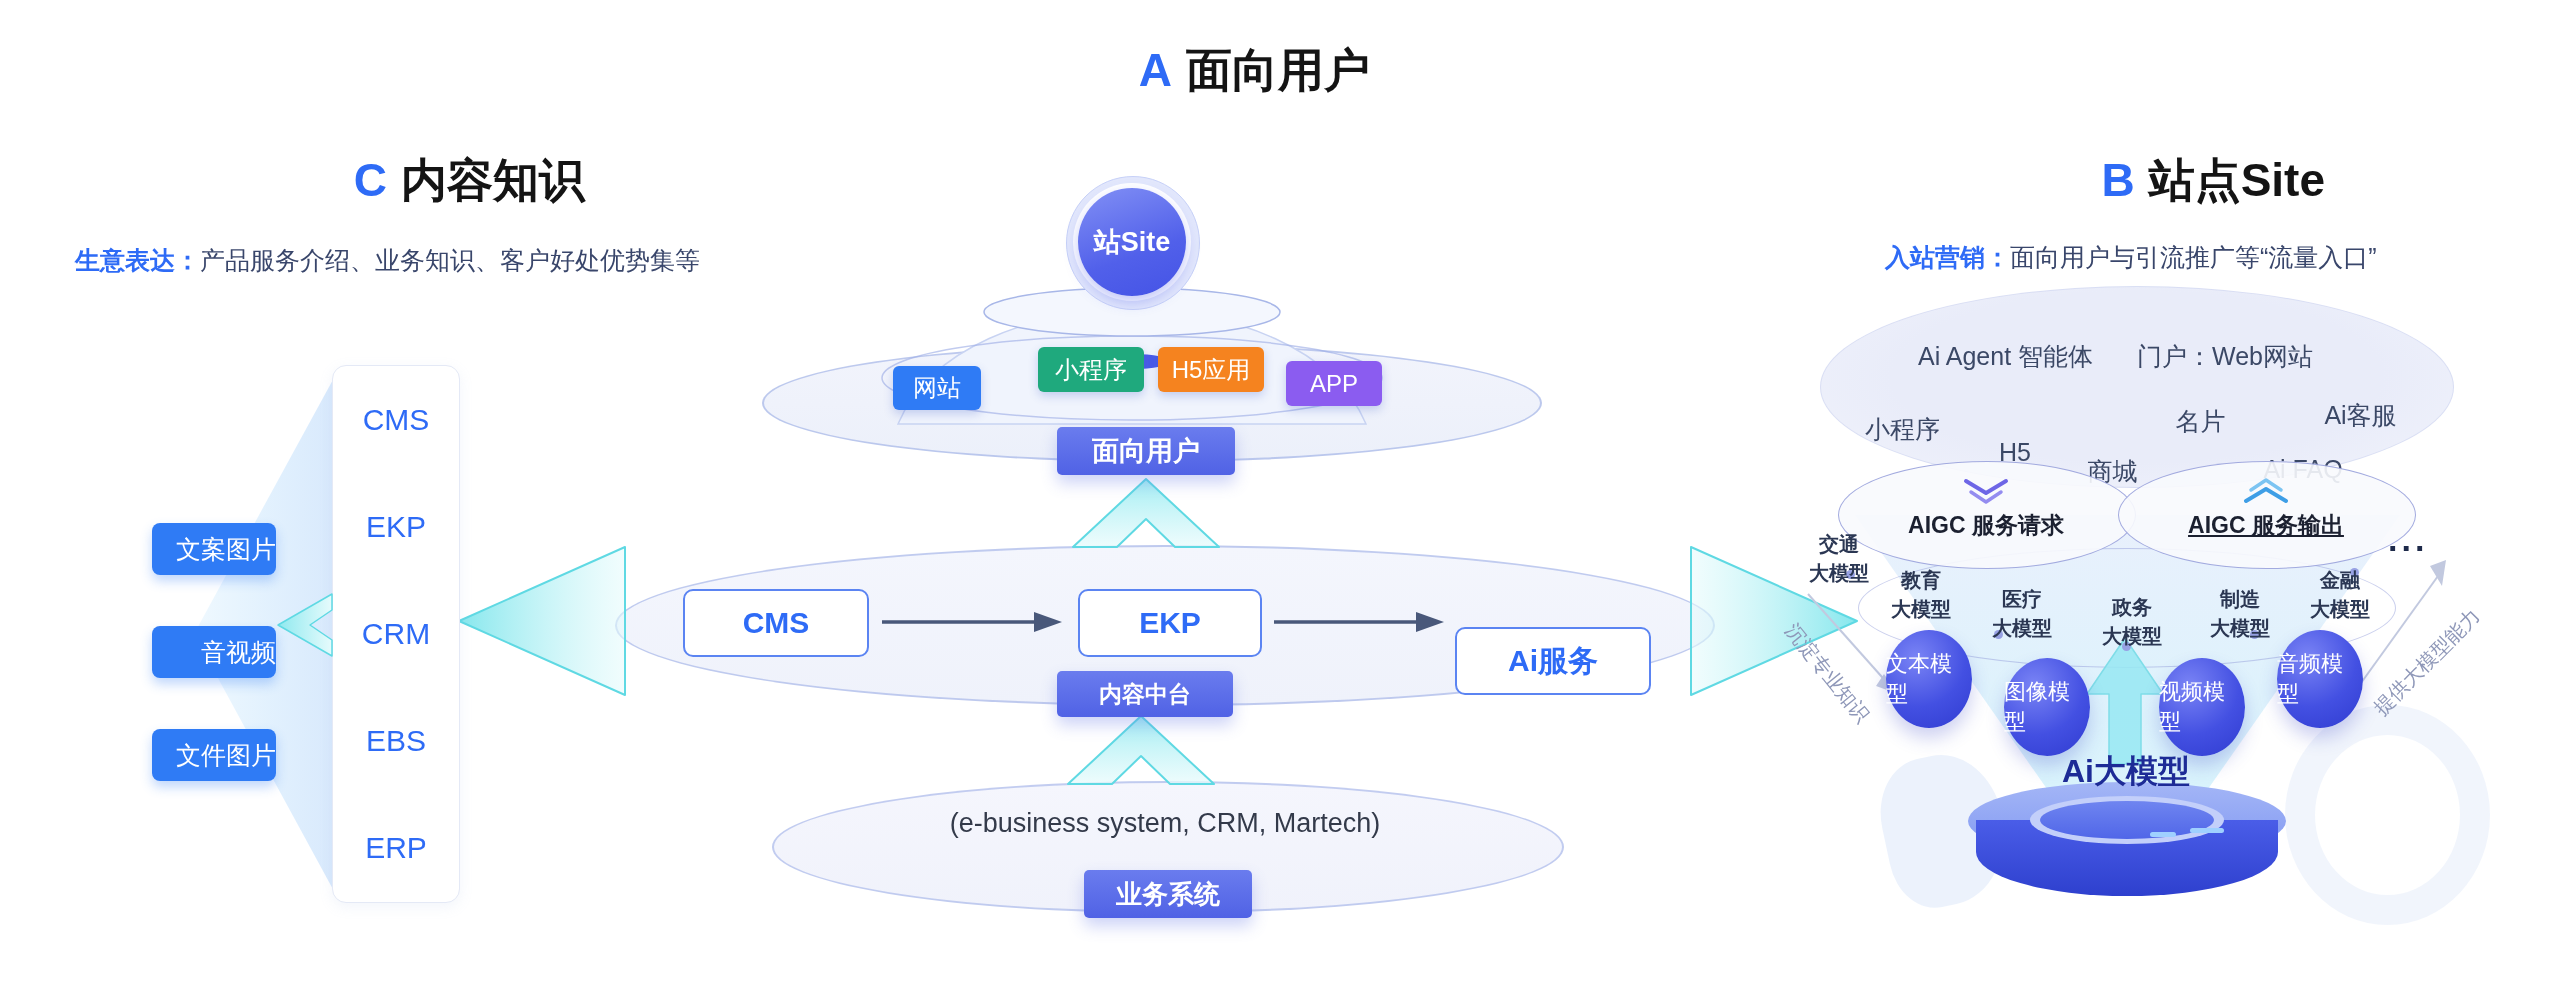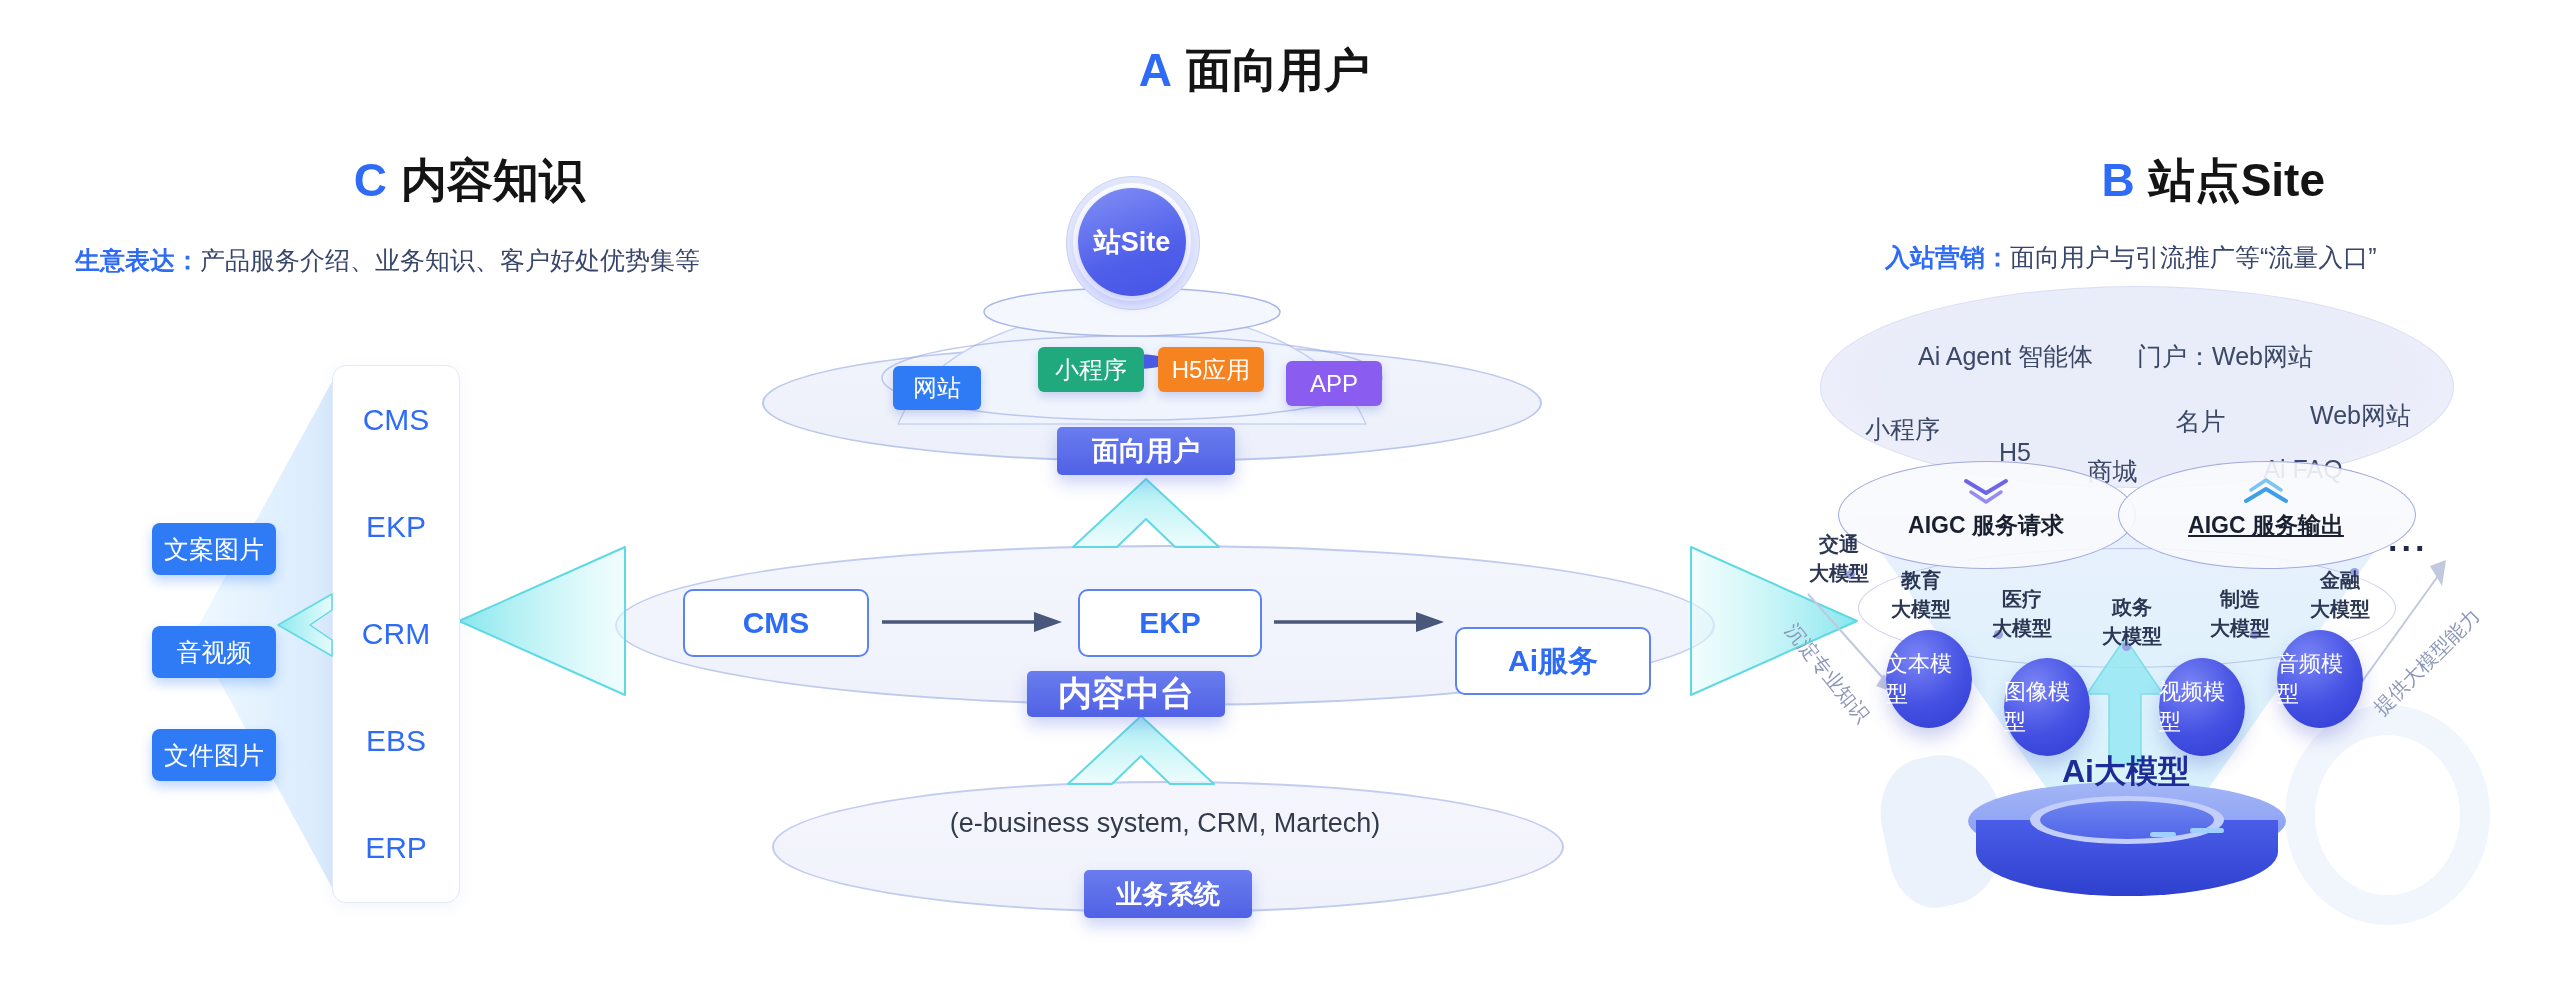--- a/index.html
+++ b/index.html
@@ -26,40 +26,40 @@
   .tag{position:absolute;color:#fff;border-radius:6px;font-size:24px;font-weight:500;z-index:6;
        display:flex;align-items:center;justify-content:center;box-shadow:0 4px 10px rgba(60,90,200,.25);}
   .ch0{left:893px;top:366px;width:88px;height:44px;background:#2F7BF5;}
   .ch1{left:1038px;top:347px;width:106px;height:45px;background:#1FA97D;}
   .ch2{left:1158px;top:347px;width:106px;height:45px;background:#F5831F;}
   .ch3{left:1286px;top:361px;width:96px;height:45px;background:#8B5CF0;}
   .btn-grad{position:absolute;background:linear-gradient(180deg,#6A7CEE,#5062E5);color:#fff;border-radius:5px;
        font-weight:600;display:flex;align-items:center;justify-content:center;z-index:7;
        box-shadow:0 8px 16px rgba(90,110,230,.30);}
   #btn-user{left:1057px;top:427px;width:178px;height:48px;font-size:27px;}
-  #btn-hub{left:1027px;top:671px;width:198px;height:46px;font-size:34px;}
+  #btn-hub{left:1057px;top:671px;width:176px;height:46px;font-size:23px;}
   #btn-biz{left:1084px;top:870px;width:168px;height:48px;font-size:26px;}
   .mid-ellipse{left:615px;top:545px;width:1096px;height:157px;border-radius:50%;z-index:2;
        background:linear-gradient(180deg,#F4F6FD,#EFF2FB);border:2px solid rgba(150,168,228,.55);}
   .flow-box{position:absolute;background:#fff;border:2px solid #5B84F2;border-radius:10px;color:#2E6BF6;
        font-size:30px;font-weight:600;display:flex;align-items:center;justify-content:center;z-index:4;}
   #box-cms{left:683px;top:589px;width:182px;height:64px;}
   #box-ekp{left:1078px;top:589px;width:180px;height:64px;}
   #box-ai{left:1455px;top:589px;width:192px;height:64px;margin-top:38px;}
   .bot-ellipse{left:772px;top:781px;width:788px;height:128px;border-radius:50%;z-index:2;
        background:linear-gradient(180deg,#F5F6FD,#F0F2FB);border:2px solid rgba(160,176,232,.6);}
   .bot-ellipse-text{left:905px;top:808px;width:520px;text-align:center;font-size:27px;color:#333A4A;z-index:3;}
 
   
   .list-box{left:332px;top:365px;width:126px;height:536px;background:#fff;border:1.5px solid #E4E9F6;border-radius:14px;
        box-shadow:0 4px 14px rgba(150,170,220,.12);display:flex;flex-direction:column;justify-content:space-around;
        align-items:center;z-index:4;}
   .list-item{color:#2E6BF6;font-size:30px;font-weight:500;}
   .bluebtn{position:absolute;background:#2F7BF5;color:#fff;border-radius:8px;font-size:25px;z-index:4;
-       display:flex;align-items:center;justify-content:center;box-shadow:0 6px 12px rgba(47,123,245,.30);}
+       display:flex;align-items:center;justify-content:flex-end;box-shadow:0 6px 12px rgba(47,123,245,.30);}
   .out0{left:152px;top:523px;width:124px;height:52px;}
   .out1{left:152px;top:626px;width:124px;height:52px;}
   .out2{left:152px;top:729px;width:124px;height:52px;}
 
   
   .b-top-ellipse{left:1820px;top:286px;width:632px;height:200px;border-radius:50%;z-index:1;
        background:radial-gradient(ellipse at 50% 45%,#E9ECF9 55%,#F2F4FC 100%);border:1px solid rgba(205,212,240,.6);}
   .ei{position:absolute;font-size:25px;color:#3B4866;text-align:center;z-index:2;white-space:nowrap;}
   .ei0{left:1898px;top:340px;width:215px;}
   .ei1{left:2115px;top:340px;width:220px;}
@@ -280,21 +280,21 @@
     <span class="sub-label">入站营销：</span><span>面向用户与引流推广等“流量入口”</span>
   </div>
 
   <div class="abs b-top-ellipse"></div>
   <span class="ei ei0">Ai Agent 智能体</span>
   <span class="ei ei1">门户：Web网站</span>
   <span class="ei ei2">小程序</span>
   <span class="ei ei3">H5</span>
   <span class="ei ei4">商城</span>
   <span class="ei ei5">名片</span>
-  <span class="ei ei6">Web网站</span>
+  <span class="ei ei6">Ai客服</span>
   <span class="ei ei7">Ai FAQ</span>
 
   <div class="abs funnel-body"></div>
 
   <div class="aigc-ellipse aigc-left"></div>
   <div class="aigc-ellipse aigc-right"></div>
   <svg class="abs" style="left:1963px;top:478px;z-index:4;" width="46" height="28" viewBox="0 0 46 28">
     <path d="M3 3 L23 15 L43 3" fill="none" stroke="#6E66E6" stroke-width="4" stroke-linecap="round" stroke-linejoin="round"></path>
     <path d="M8 14 L23 24 L38 14" fill="none" stroke="#948CF0" stroke-width="3.5" stroke-linecap="round" stroke-linejoin="round"></path>
   </svg>

